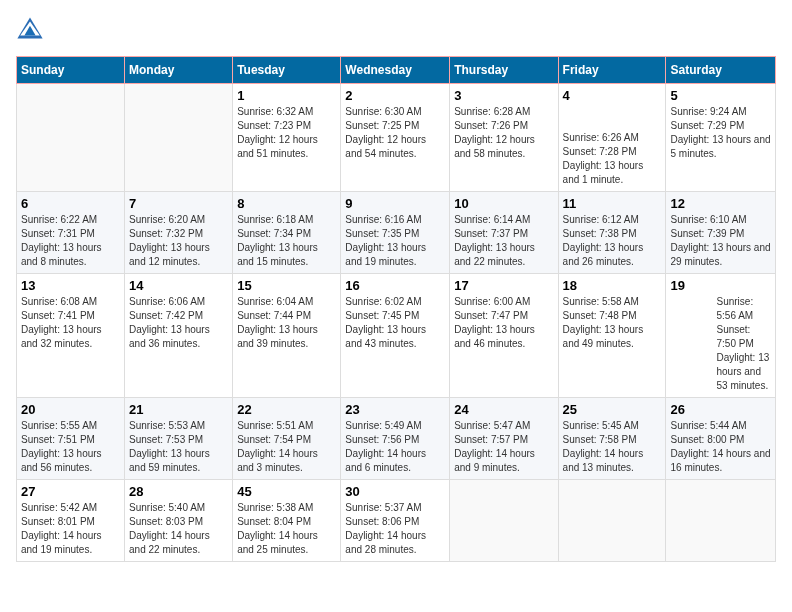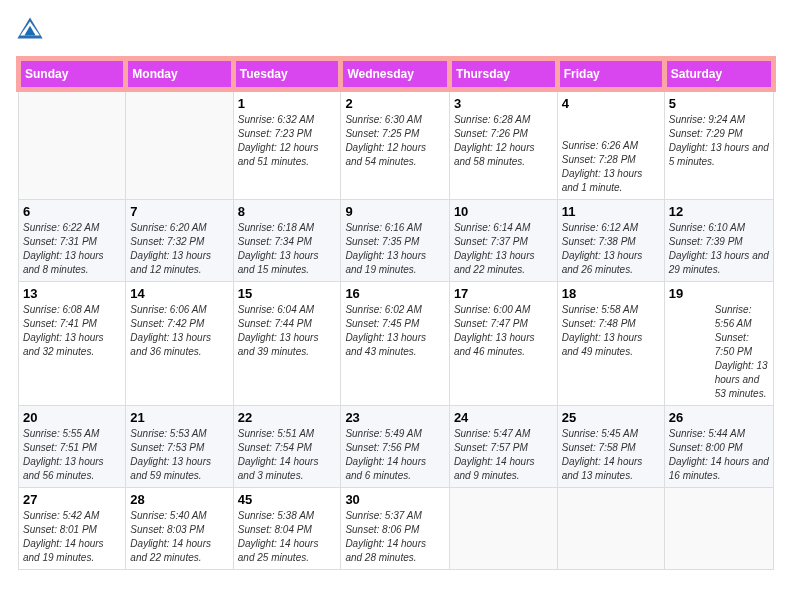--- a/index.html
+++ b/index.html
@@ -51,25 +51,25 @@
     .subtitle {
       font-size: 14px;
       color: #1a1a2e;
     }
     .calendar {
       width: 100%;
       border-collapse: collapse;
       font-size: 11px;
     }
     .calendar th {
-      background-color: #d946ef;
+      background-color: #0369a1;
       color: #fff;
       padding: 6px 4px;
       text-align: left;
-      border: 5px solid #fca5a5;
+      border: 1px solid #fca5a5;
       font-size: 12px;
     }
     .calendar td {
       border: 1px solid #ddd;
       padding: 4px;
       vertical-align: top;
       width: 110px;
       min-height: 80px;
       background: #fff;
     }
@@ -79,21 +79,20 @@
     .day-number {
       font-weight: bold;
       font-size: 13px;
       display: block;
       margin-bottom: 2px;
     }
     .day-info {
       font-size: 10px;
       color: #333;
       line-height: 1.4;
-      font-style: italic;
     }
     tr:nth-child(even) td {
       background: #f5f7fa;
     }
     tr:nth-child(even) td.empty {
       background: #f0f2f5;
     }
   </style>
 </head>
 <body>

